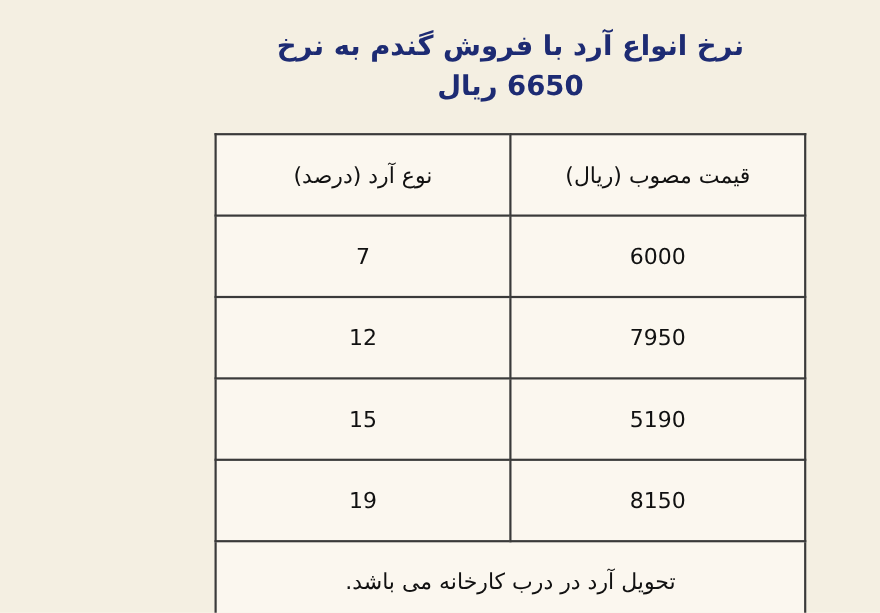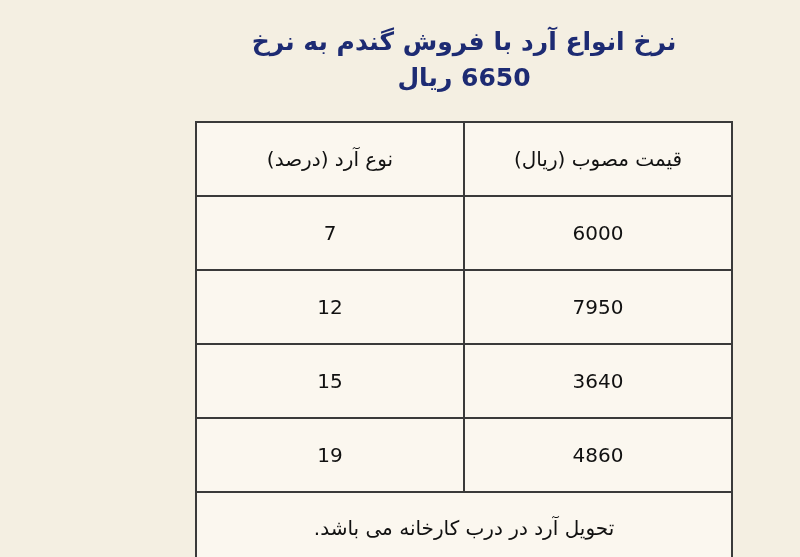--- a/index.html
+++ b/index.html
@@ -79,25 +79,25 @@
         </tr>
         <tr>
           <td class="col-a">6000</td>
           <td class="col-b">7</td>
         </tr>
         <tr>
           <td class="col-a">7950</td>
           <td class="col-b">12</td>
         </tr>
         <tr>
-          <td class="col-a">3640</td>
+          <td class="col-a">5190</td>
           <td class="col-b">15</td>
         </tr>
         <tr>
-          <td class="col-a">4860</td>
+          <td class="col-a">8150</td>
           <td class="col-b">19</td>
         </tr>
         <tr class="footer">
           <td colspan="2">تحویل آرد در درب کارخانه می باشد.</td>
         </tr>
       </tbody>
     </table>
   </div>
 
 </div>

